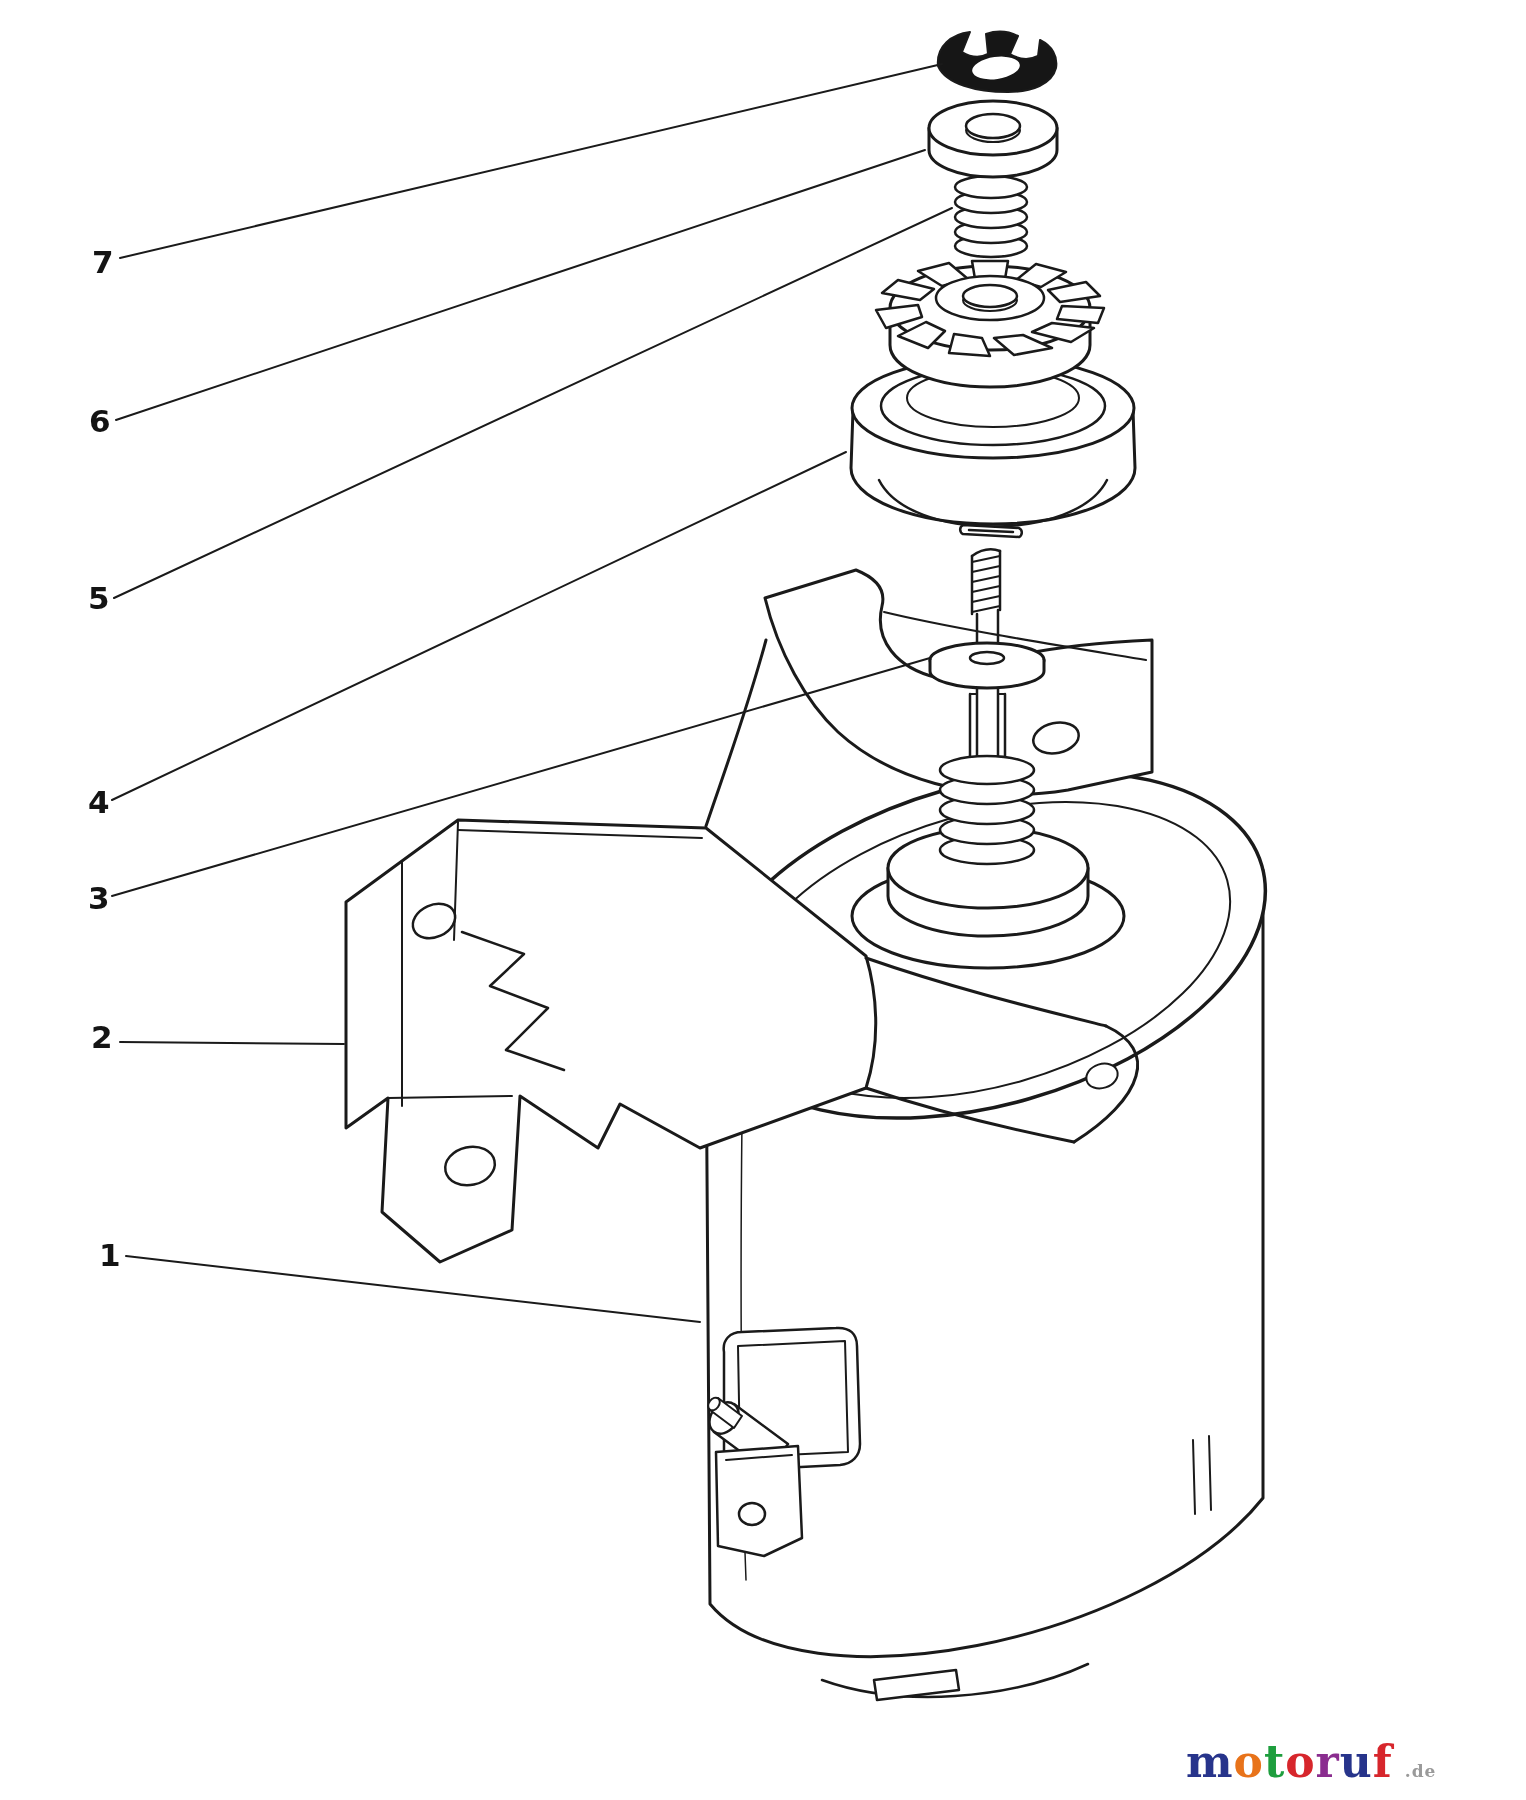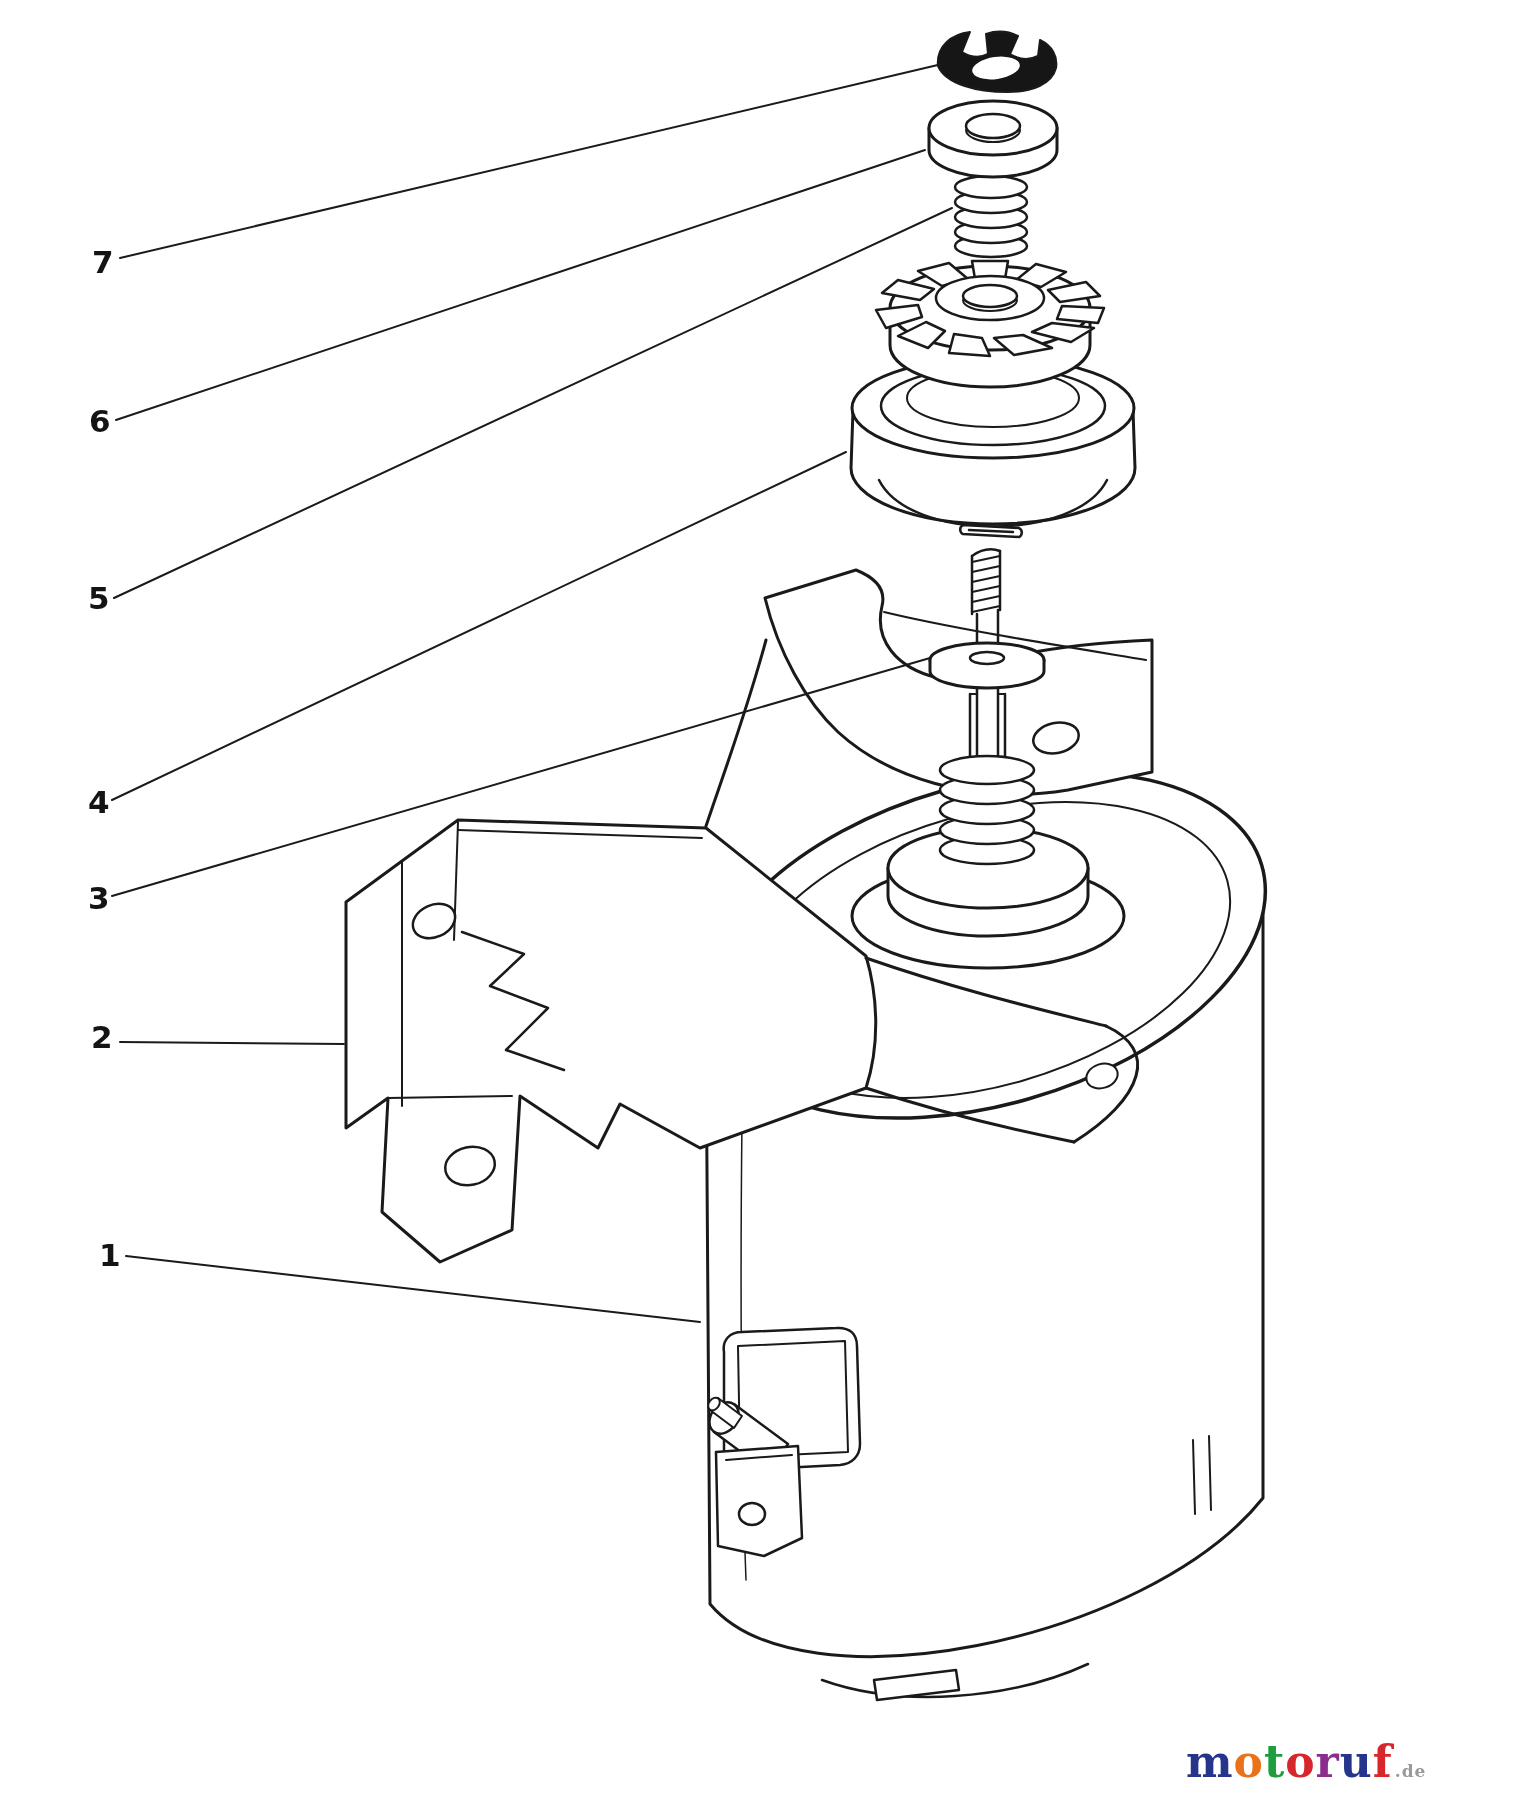--- a/index.html
+++ b/index.html
@@ -13,21 +13,21 @@
   .art { position:absolute; left:0; top:0; width:1526px; height:1800px; }
   .callout {
     position:absolute; font-size:31px; font-weight:bold; color:#141414;
     font-family:"DejaVu Sans", sans-serif; line-height:1;
   }
   .watermark {
     position:absolute; left:1186px; top:1740px;
     font-family:"DejaVu Serif", serif; font-weight:bold; font-size:44px;
     letter-spacing:1px; display:flex; align-items:baseline; line-height:1;
   }
-  .watermark .suffix { font-size:17px; font-weight:bold; margin-left:2px; }
+  .watermark .suffix { font-size:17px; font-weight:bold; margin-left:12px; }
 </style>
 </head>
 <body>
 
 <div class="canvas">
 
   <svg class="art" viewBox="0 0 1526 1800" xmlns="http://www.w3.org/2000/svg">
     <g fill="none" stroke="#1a1a1a" stroke-width="3" stroke-linejoin="round" stroke-linecap="round">
 
       <g>

